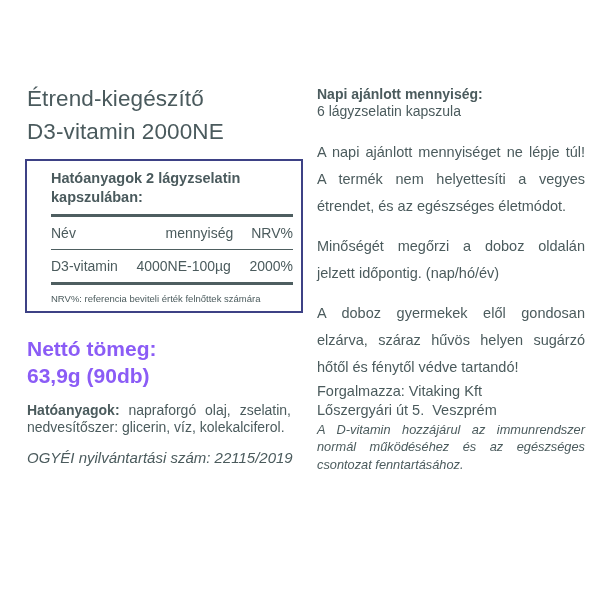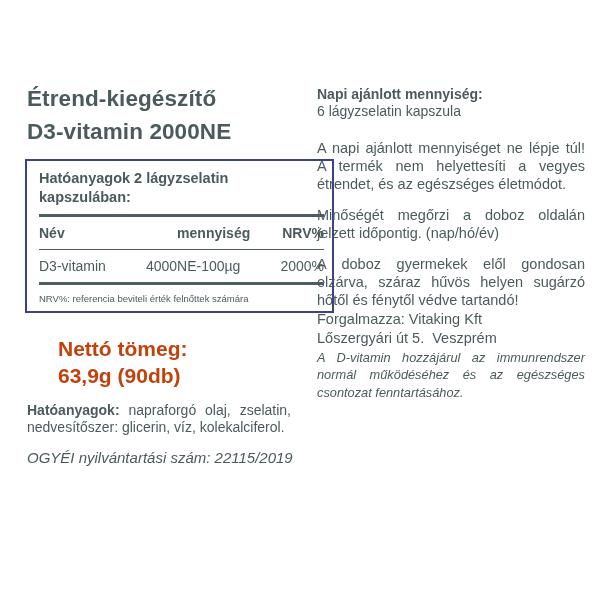--- a/index.html
+++ b/index.html
@@ -4,44 +4,44 @@
 <style>
   html, body { margin: 0; padding: 0; }
   body {
     width: 600px; height: 600px; background: #ffffff;
     font-family: "Liberation Sans", sans-serif;
     color: #4b5b5d; position: relative; overflow: hidden;
   }
   .col-left { position: absolute; left: 27px; top: 82px; width: 264px; }
   .col-right { position: absolute; left: 317px; top: 86px; width: 268px; }
 
-  .title { font-weight: bold; font-size: 22.5px; line-height: 33px; color: #4a5a5d; letter-spacing: 0.1px; white-space: nowrap; }
+  .title { font-weight: normal; font-size: 22.5px; line-height: 33px; color: #4a5a5d; letter-spacing: 0.1px; white-space: nowrap; }
 
   .box {
-    margin-top: 11px; margin-left: -2px; width: 309px;
-    border: 2px solid #3d4185; padding: 8px 8px 6px 12px; box-sizing: border-box;
+    margin-top: 11px; margin-left: -2px; width: 278px;
+    border: 2px solid #3d4185; padding: 8px 8px 6px 24px; box-sizing: border-box;
   }
   .box-title { font-weight: bold; font-size: 14.5px; line-height: 19px; color: #4a5a5d; }
   .thick-rule { height: 3px; background: #4e5e60; margin: 7px 0 8px 0; }
   .thin-rule { height: 1px; background: #4e5e60; margin: 7px 0 8px 0; }
   .trow { display: flex; justify-content: space-between; font-size: 14px; line-height: 17px; white-space: nowrap; }
-  .trow.head { font-weight: bold; gap: 8px; }
-  .trow.head .c2 { margin-left: auto; margin-right: 24px; }
+  .trow.head { font-weight: normal; }
+  .trow.head .c2 { margin-left: auto; margin-right: 18px; }
   .trow.data .c1 { }
   .footnote { font-size: 9.5px; line-height: 12px; color: #4b5b5d; white-space: nowrap; margin-top: 2px; }
 
-  .net { margin-top: 22px; font-weight: bold; font-size: 21px; line-height: 27px; color: #c2410c; margin-left: 31px; }
+  .net { margin-top: 22px; font-weight: bold; font-size: 21px; line-height: 27px; color: #8b5cf6; }
 
   .ingredients { margin-top: 13px; font-size: 14px; line-height: 17px; text-align: justify; }
   .ingredients b { font-weight: bold; }
   .ogyei { margin-top: 13px; font-style: italic; font-size: 15px; line-height: 17px; white-space: nowrap; }
 
   .r-head { font-weight: bold; font-size: 14px; line-height: 17px; }
   .r-text { font-size: 14px; line-height: 17.5px; }
-  .r-para { font-size: 14.5px; line-height: 18px; text-align: justify; margin-top: 13px; }
+  .r-para { font-size: 14.5px; line-height: 27px; text-align: justify; margin-top: 13px; }
   .r-para.first { margin-top: 18px; }
   .r-addr { font-size: 14.5px; line-height: 19.5px; margin-top: 1px; white-space: pre; }
   .r-italic { font-style: italic; font-size: 12.8px; line-height: 17.5px; text-align: justify; margin-top: 0; }
 </style>
 </head>
 <body>
 
 <div class="col-left">
   <div class="title">Étrend-kiegészítő</div>
   <div class="title">D3-vitamin 2000NE</div>

